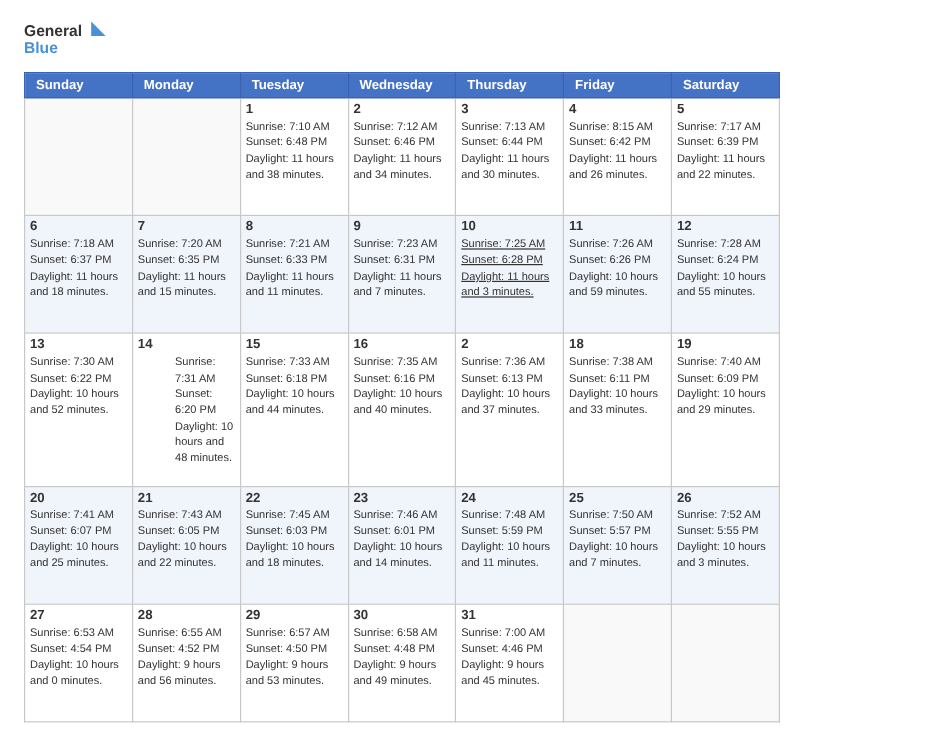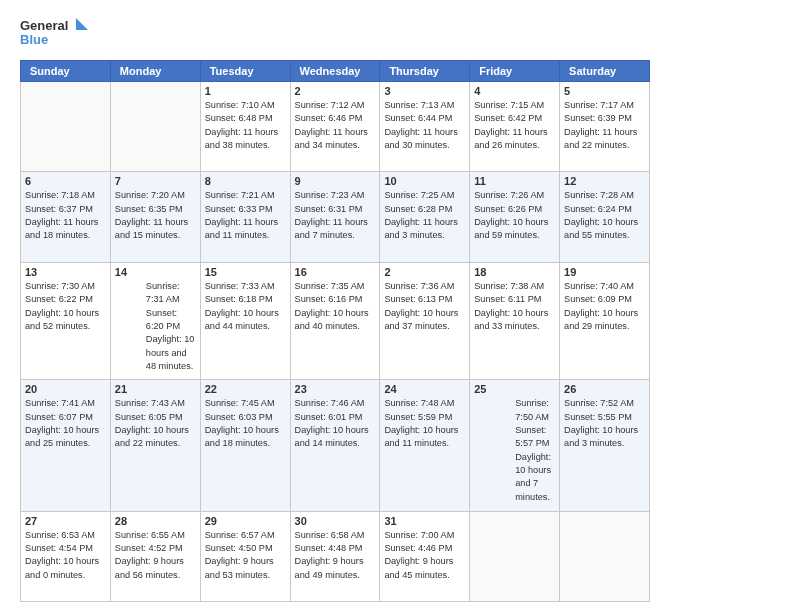--- a/index.html
+++ b/index.html
@@ -129,21 +129,21 @@
 Daylight: 11 hours and 34 minutes.</div>
           </td>
           <td>
             <span class="day-num">3</span>
             <div class="day-info" style="white-space: pre-line;">Sunrise: 7:13 AM
 Sunset: 6:44 PM
 Daylight: 11 hours and 30 minutes.</div>
           </td>
           <td>
             <span class="day-num">4</span>
-            <div class="day-info" style="white-space: pre-line;">Sunrise: 7:15 AM
+            <div class="day-info" style="white-space: pre-line;">Sunrise: 8:15 AM
 Sunset: 6:42 PM
 Daylight: 11 hours and 26 minutes.</div>
           </td>
           <td>
             <span class="day-num">5</span>
             <div class="day-info" style="white-space: pre-line;">Sunrise: 7:17 AM
 Sunset: 6:39 PM
 Daylight: 11 hours and 22 minutes.</div>
           </td>
         </tr>
@@ -167,21 +167,21 @@
 Daylight: 11 hours and 11 minutes.</div>
           </td>
           <td>
             <span class="day-num">9</span>
             <div class="day-info" style="white-space: pre-line;">Sunrise: 7:23 AM
 Sunset: 6:31 PM
 Daylight: 11 hours and 7 minutes.</div>
           </td>
           <td>
             <span class="day-num">10</span>
-            <div class="day-info" style="white-space: pre-line;">Sunrise: 7:25 AM
+            <div class="day-info" style="white-space: pre-line; text-decoration: underline;">Sunrise: 7:25 AM
 Sunset: 6:28 PM
 Daylight: 11 hours and 3 minutes.</div>
           </td>
           <td>
             <span class="day-num">11</span>
             <div class="day-info" style="white-space: pre-line;">Sunrise: 7:26 AM
 Sunset: 6:26 PM
 Daylight: 10 hours and 59 minutes.</div>
           </td>
           <td>
@@ -261,21 +261,21 @@
 Daylight: 10 hours and 14 minutes.</div>
           </td>
           <td>
             <span class="day-num">24</span>
             <div class="day-info" style="white-space: pre-line;">Sunrise: 7:48 AM
 Sunset: 5:59 PM
 Daylight: 10 hours and 11 minutes.</div>
           </td>
           <td>
             <span class="day-num">25</span>
-            <div class="day-info" style="white-space: pre-line; margin-left: 41px;">Sunrise: 7:50 AM
+            <div class="day-info" style="white-space: pre-line;">Sunrise: 7:50 AM
 Sunset: 5:57 PM
 Daylight: 10 hours and 7 minutes.</div>
           </td>
           <td>
             <span class="day-num">26</span>
             <div class="day-info" style="white-space: pre-line;">Sunrise: 7:52 AM
 Sunset: 5:55 PM
 Daylight: 10 hours and 3 minutes.</div>
           </td>
         </tr>

